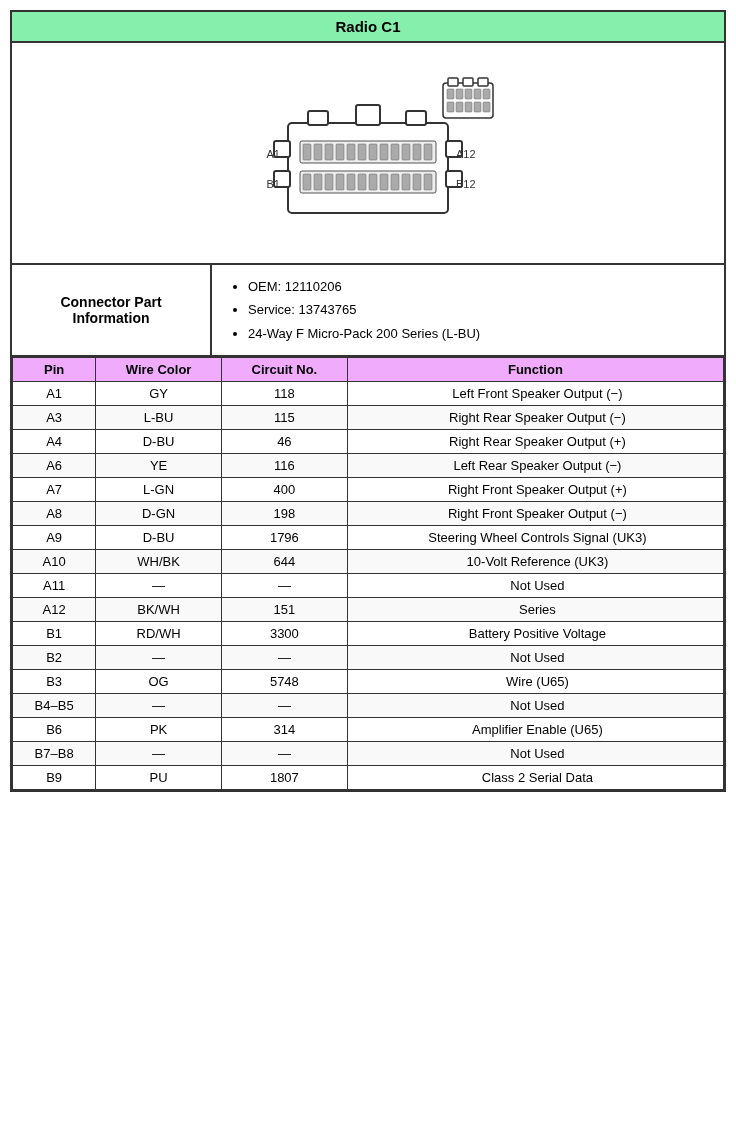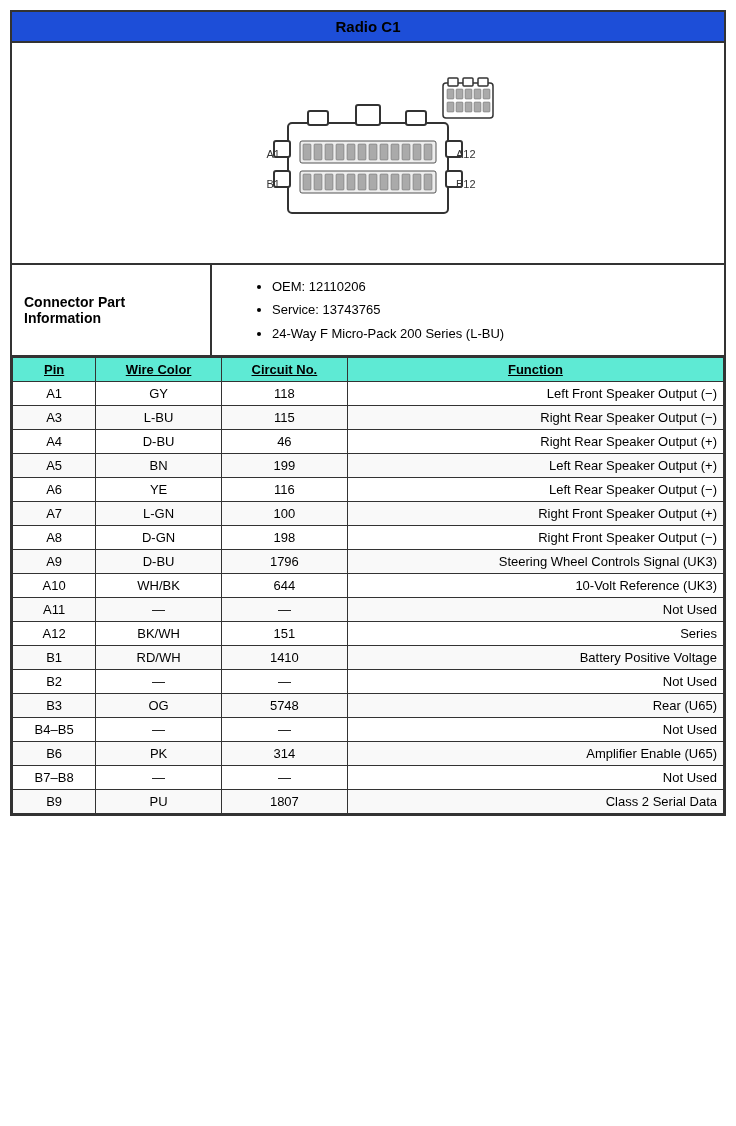--- a/index.html
+++ b/index.html
@@ -15,21 +15,21 @@
     .outer-container {
       width: 716px;
       border: 2px solid #333;
     }
     .title-row {
       text-align: center;
       font-weight: bold;
       font-size: 15px;
       padding: 6px 0;
       border-bottom: 2px solid #333;
-      background: #1d4ed8;
+      background: #86efac;
     }
     .diagram-section {
       border-bottom: 2px solid #333;
       padding: 10px 20px;
       background: #fff;
       display: flex;
       justify-content: center;
       align-items: center;
       min-height: 220px;
     }
@@ -40,49 +40,48 @@
     .connector-label-cell {
       width: 200px;
       min-width: 200px;
       border-right: 2px solid #333;
       padding: 10px 12px;
       font-weight: bold;
       font-size: 14px;
       display: flex;
       align-items: center;
       justify-content: center;
+      text-align: center;
     }
     .connector-details-cell {
       flex: 1;
       padding: 10px 16px;
       font-size: 13px;
       line-height: 1.8;
-      margin-left: 24px;
     }
     .connector-details-cell ul {
       list-style: disc;
       padding-left: 20px;
     }
     .main-table {
       width: 100%;
       border-collapse: collapse;
     }
     .main-table th, .main-table td {
       border: 1px solid #333;
       padding: 4px 6px;
       text-align: center;
     }
     .main-table th {
       font-weight: bold;
       font-size: 13px;
-      background: #5eead4;
-      text-decoration: underline;
+      background: #f0abfc;
     }
     .main-table td.function-cell {
-      text-align: right;
+      text-align: center;
       padding-left: 10px;
     }
     .main-table tr:nth-child(even) {
       background: #f9f9f9;
     }
     .main-table tr:nth-child(odd) {
       background: #fff;
     }
     
     .connector-svg {
@@ -204,35 +203,29 @@
           <td>115</td>
           <td class="function-cell">Right Rear Speaker Output (−)</td>
         </tr>
         <tr>
           <td>A4</td>
           <td>D-BU</td>
           <td>46</td>
           <td class="function-cell">Right Rear Speaker Output (+)</td>
         </tr>
         <tr>
-          <td>A5</td>
-          <td>BN</td>
-          <td>199</td>
-          <td class="function-cell">Left Rear Speaker Output (+)</td>
-        </tr>
-        <tr>
           <td>A6</td>
           <td>YE</td>
           <td>116</td>
           <td class="function-cell">Left Rear Speaker Output (−)</td>
         </tr>
         <tr>
           <td>A7</td>
           <td>L-GN</td>
-          <td>100</td>
+          <td>400</td>
           <td class="function-cell">Right Front Speaker Output (+)</td>
         </tr>
         <tr>
           <td>A8</td>
           <td>D-GN</td>
           <td>198</td>
           <td class="function-cell">Right Front Speaker Output (−)</td>
         </tr>
         <tr>
           <td>A9</td>
@@ -254,34 +247,34 @@
         </tr>
         <tr>
           <td>A12</td>
           <td>BK/WH</td>
           <td>151</td>
           <td class="function-cell">Series</td>
         </tr>
         <tr>
           <td>B1</td>
           <td>RD/WH</td>
-          <td>1410</td>
+          <td>3300</td>
           <td class="function-cell">Battery Positive Voltage</td>
         </tr>
         <tr>
           <td>B2</td>
           <td>—</td>
           <td>—</td>
           <td class="function-cell">Not Used</td>
         </tr>
         <tr>
           <td>B3</td>
           <td>OG</td>
           <td>5748</td>
-          <td class="function-cell">Rear (U65)</td>
+          <td class="function-cell">Wire (U65)</td>
         </tr>
         <tr>
           <td>B4–B5</td>
           <td>—</td>
           <td>—</td>
           <td class="function-cell">Not Used</td>
         </tr>
         <tr>
           <td>B6</td>
           <td>PK</td>

